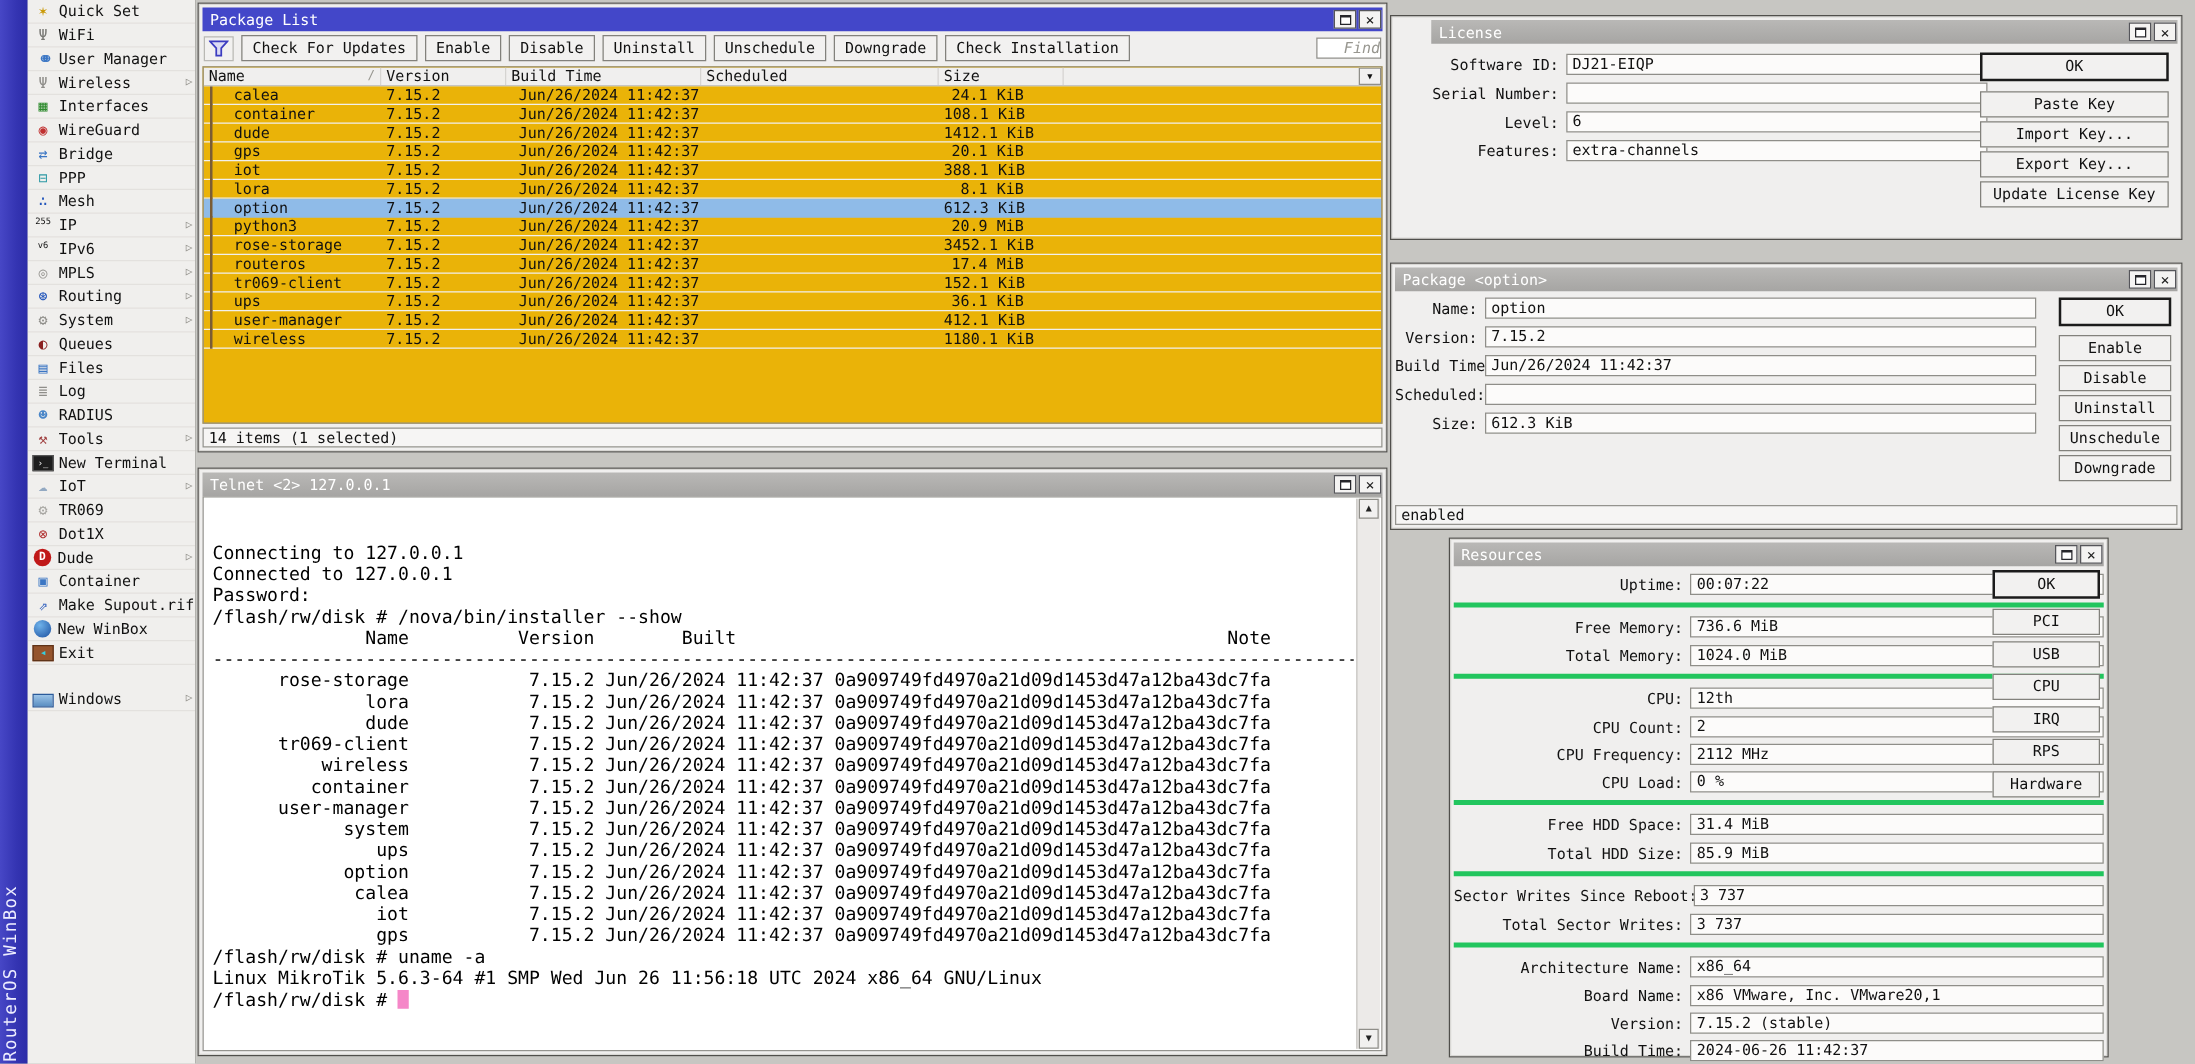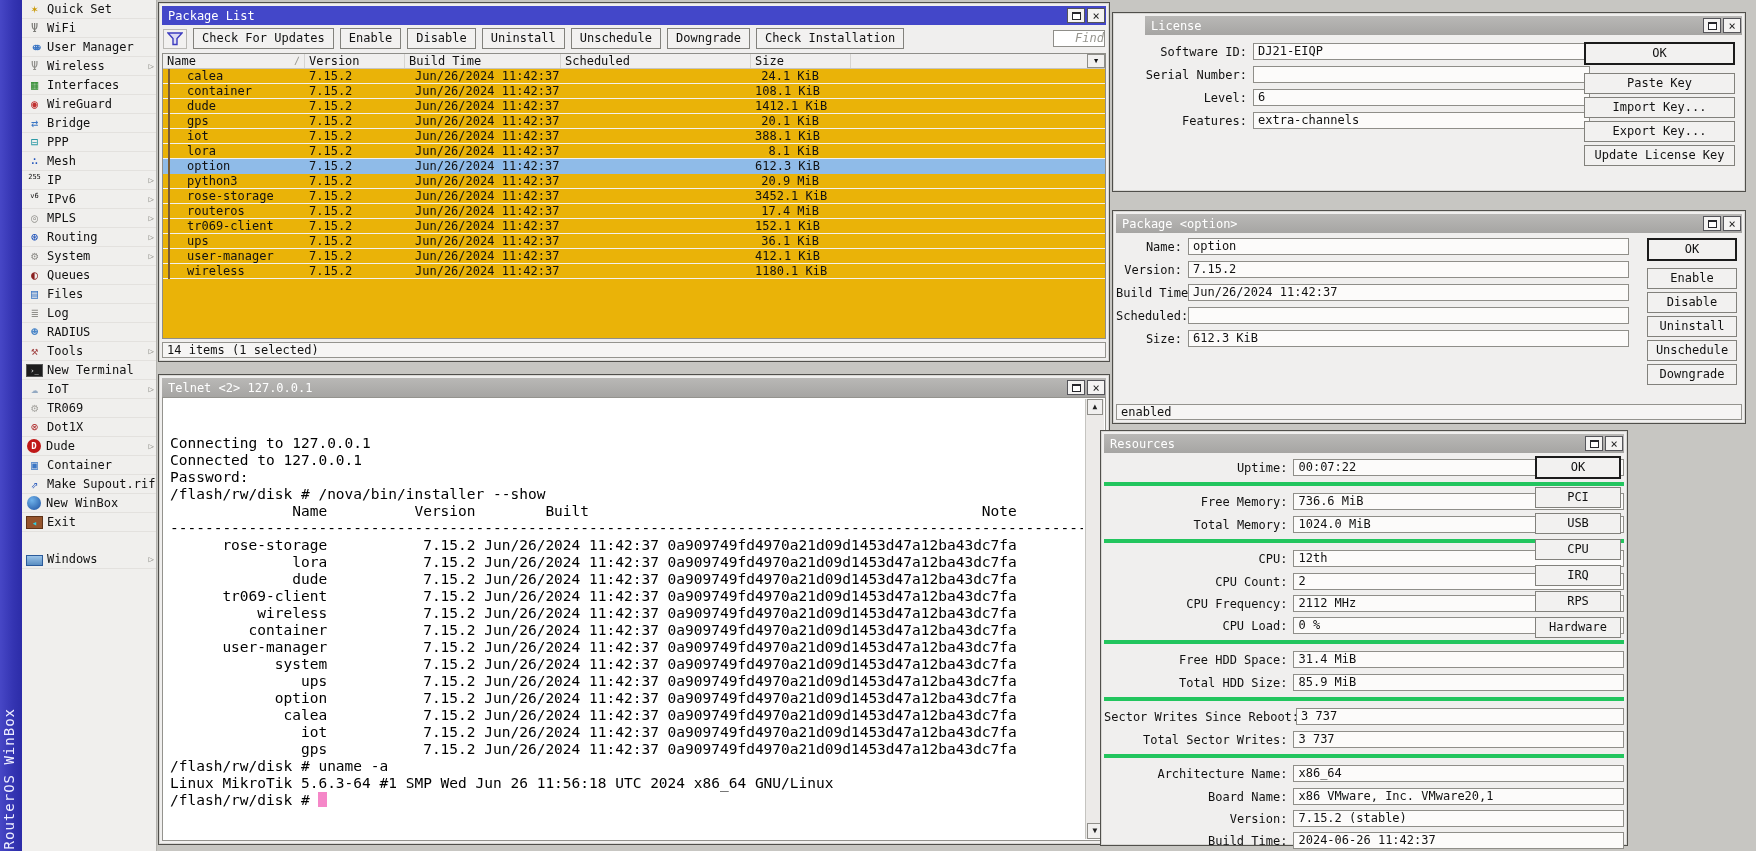--- a/index.html
+++ b/index.html
@@ -131,21 +131,21 @@
   #win-license .btn-col { top:29px; right:10px; width:151px; }
 
   #win-pkgopt { left:1112px; top:210px; width:634px; height:214px; }
   #win-pkgopt .fields { margin-top:5px; }
   #win-pkgopt .flabel { width:72px; }
   #win-pkgopt .finput { width:441px; }
   #win-pkgopt .btn-col { top:27px; right:8px; width:90px; }
   #win-pkgopt .btn-col .btn { margin-bottom:3px; }
   #win-pkgopt .btn-col .btn:first-child { margin-bottom:7px; }
 
-  #win-res { left:1100px; top:430px; width:528px; height:416px; }
+  #win-res { left:1159px; top:430px; width:528px; height:416px; }
   #win-res .fields { margin-top:6px; }
   #win-res .flabel { width:192px; }
   #win-res .finput { width:335px; }
   #win-res .frow { margin-bottom:5px; }
   #win-res .btn-col { top:25px; right:6px; width:86px; }
   #win-res .btn-col .btn { margin-bottom:5px; }
   #win-res .btn-col .btn:first-child { margin-bottom:8px; }
 </style>
 </head>
 <body>

